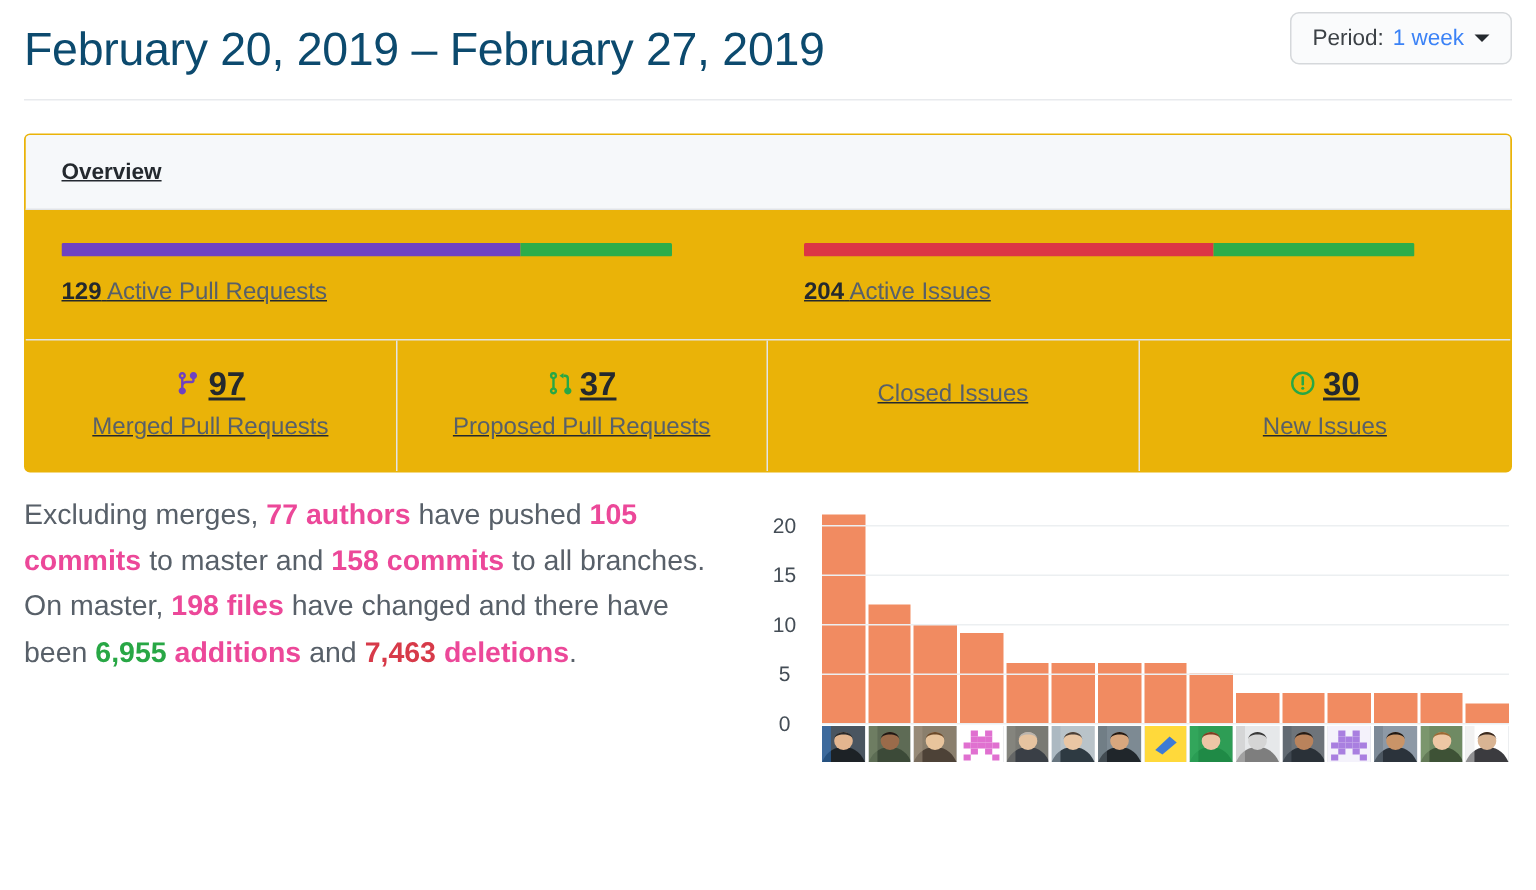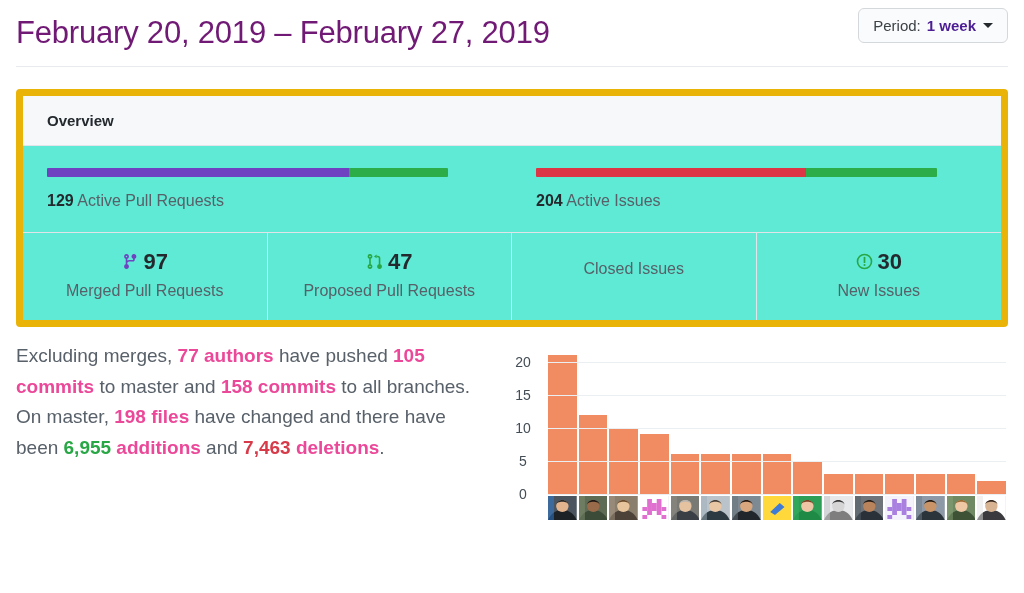--- a/index.html
+++ b/index.html
@@ -19,21 +19,21 @@
   .page-header {
     position: relative;
     padding: 14px 16px 0 16px;
     height: 60px;
     box-sizing: border-box;
   }
   .page-title {
     font-size: 31px;
     font-weight: 400;
     line-height: 1.25;
-    color: #701a75;
+    color: #0c4a6e;
     letter-spacing: -0.2px;
     margin: 0;
   }
   .period-button {
     position: absolute;
     right: 16px;
     top: 8px;
     display: inline-flex;
     align-items: center;
     gap: 6px;
@@ -41,42 +41,43 @@
     border: 1px solid #d5d8db;
     border-radius: 6px;
     padding: 9px 14px;
     font-size: 15px;
     color: #24292e;
     cursor: pointer;
     line-height: 1;
     margin-left: 24px;
   }
   .period-button .period-label { font-weight: 400; color: #3c4146; }
-  .period-button .period-value { font-weight: 700; color: #4c1d95; }
+  .period-button .period-value { font-weight: 400; color: #3b82f6; }
   .caret {
     width: 0; height: 0;
     border-left: 5px solid transparent;
     border-right: 5px solid transparent;
     border-top: 5px solid #24292e;
     margin-left: 1px;
   }
 
   .header-rule {
     height: 1px;
     background: #e8eaed;
     margin: 6px 16px 0 16px;
   }
 
   
   .overview-card {
     margin: 22px 16px 0 16px;
-    border: 7px solid #eab308;
+    border: 1px solid #eab308;
     border-radius: 4px;
     overflow: hidden;
-    background: #5eead4;
+    background: #eab308;
+    text-decoration: underline;
   }
   .overview-card-header {
     background: #f6f8fa;
     border-bottom: 1px solid #e1e4e8;
     padding: 16px 24px;
     font-size: 15px;
     font-weight: 700;
     color: #24292e;
   }
 
@@ -278,21 +279,21 @@
     </div>
 
     <div class="stat-cell">
       <div class="stat-top">
         <span class="stat-icon">
           <svg width="17" height="17" viewBox="0 0 16 16" fill="#28a745" aria-hidden="true">
             <path d="M1.5 3.25a2.25 2.25 0 113 2.122v5.256a2.251 2.251 0 11-1.5 0V5.372A2.25 2.25 0 011.5 3.25zM11 2.5h-1V4h1a1 1 0 011 1v5.628a2.251 2.251 0 101.5 0V5A2.5 2.5 0 0011 2.5zm1.25 9.5a.75.75 0 100 1.5.75.75 0 000-1.5zM3.75 12a.75.75 0 100 1.5.75.75 0 000-1.5zm0-9.5a.75.75 0 100 1.5.75.75 0 000-1.5z"></path>
             <path d="M10 1.5L7.5 3.25 10 5V1.5z"></path>
           </svg>
         </span>
-        <span class="stat-value">47</span>
+        <span class="stat-value">37</span>
       </div>
       <div class="stat-label">Proposed Pull Requests</div>
     </div>
 
     <div class="stat-cell">
       <div class="stat-label">Closed Issues</div>
     </div>
 
     <div class="stat-cell">
       <div class="stat-top">

